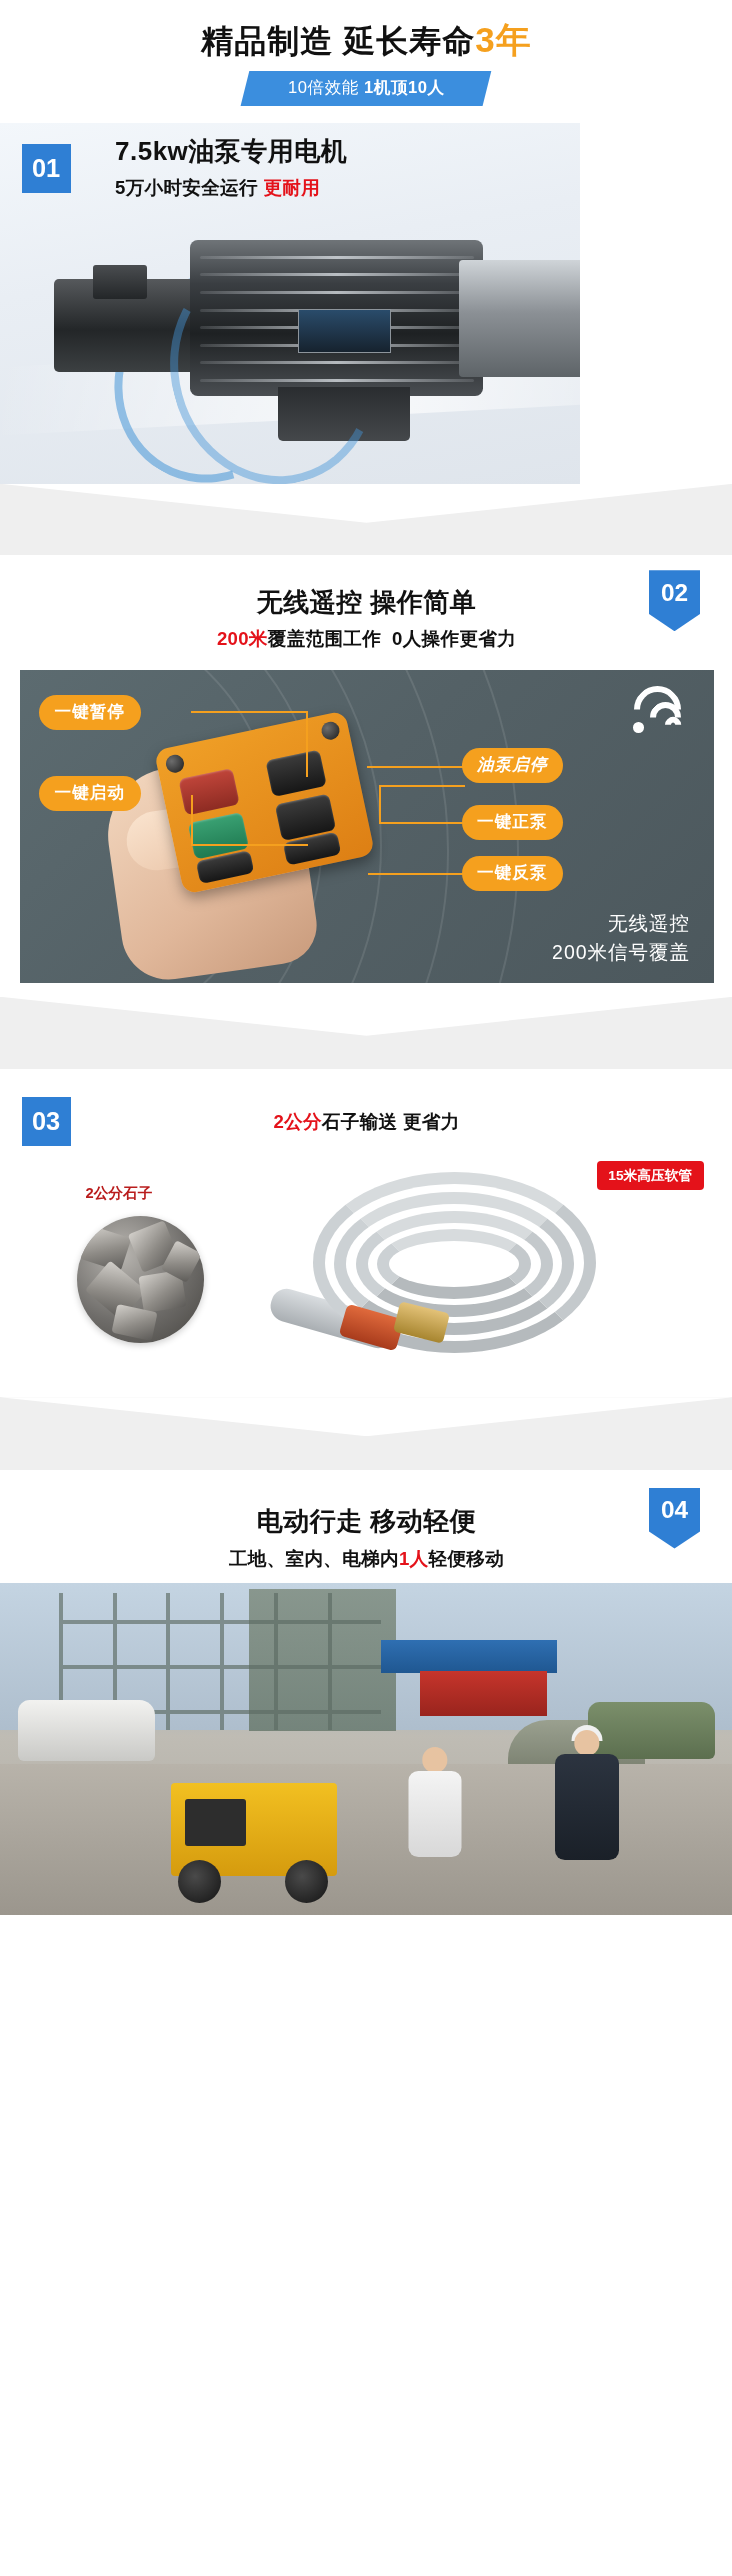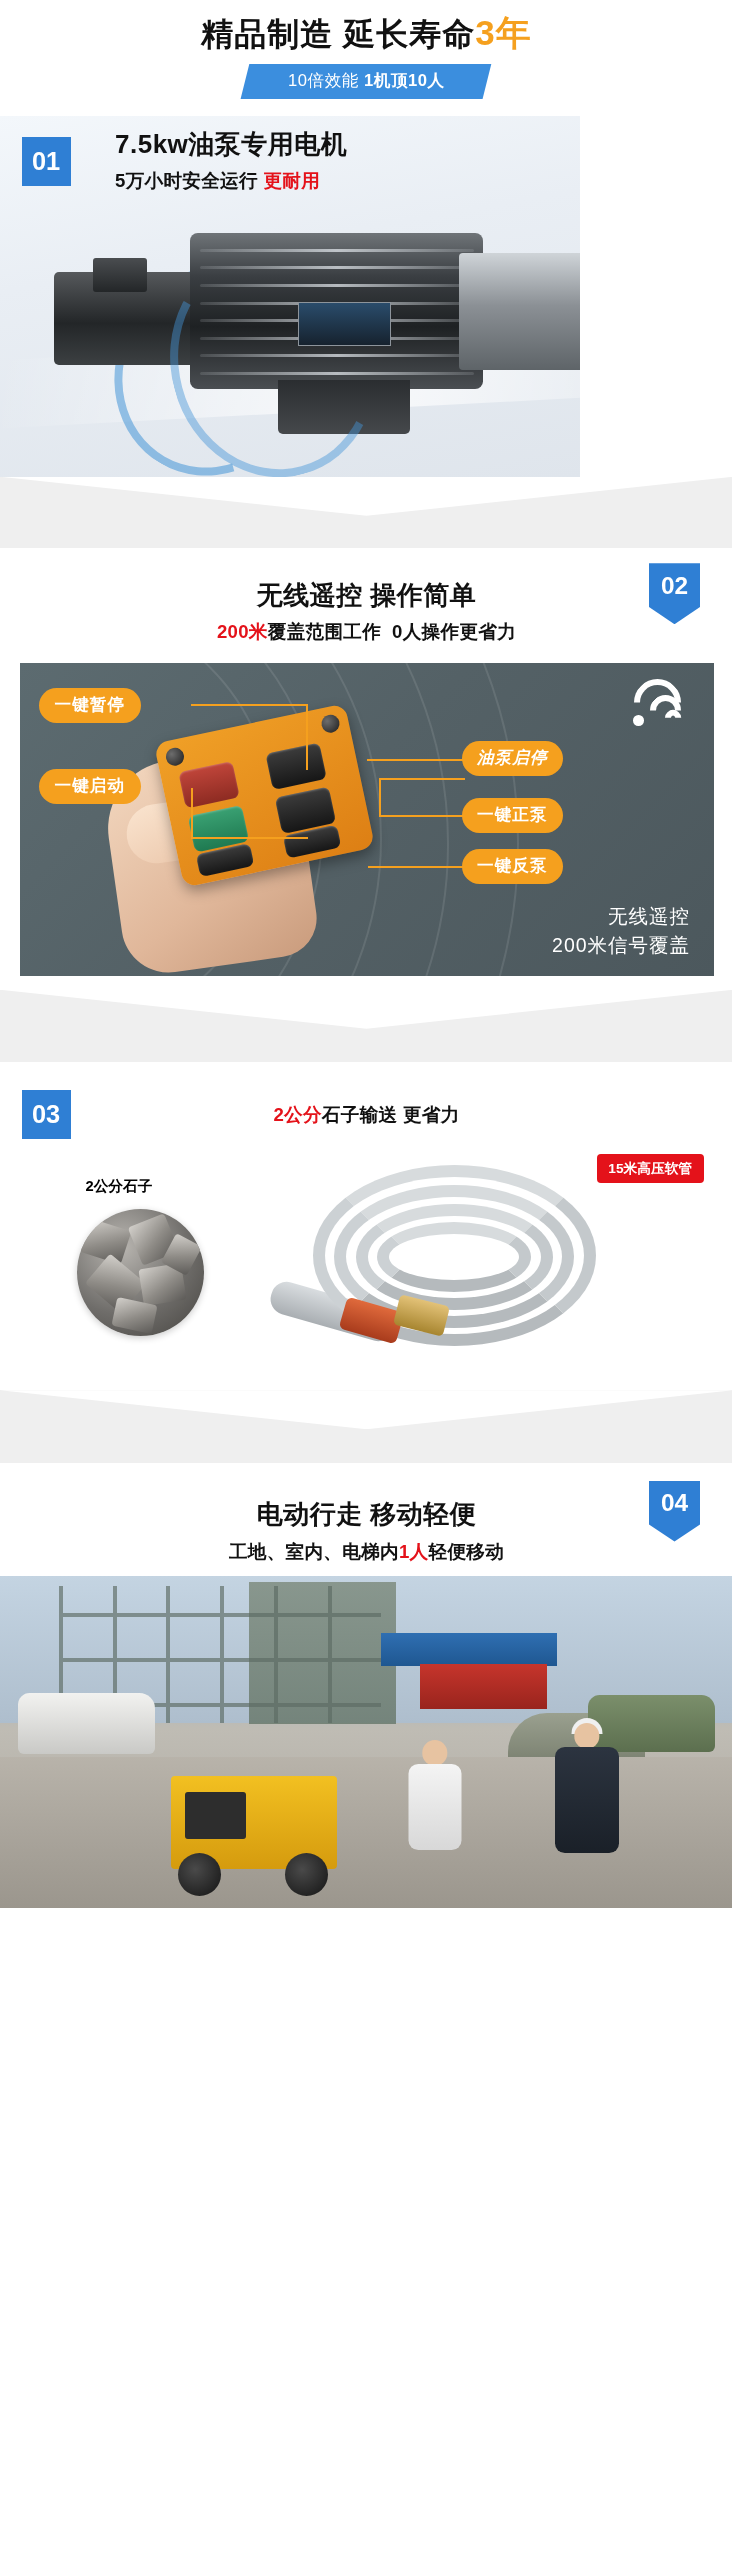--- a/index.html
+++ b/index.html
@@ -4,21 +4,21 @@
 <style>
   * { margin:0; padding:0; box-sizing:border-box; }
   html,body { background:#ffffff; }
   body {
     width:733px; height:2576px; position:relative; overflow:hidden;
     font-family:"Liberation Sans","DejaVu Sans",sans-serif;
     color:#1a1a1a;
   }
 
   
-  .page-header { width:733px; padding-top:11px; text-align:center; background:#fff; }
+  .page-header { width:733px; padding-top:18px; text-align:center; background:#fff; }
   .hero-title {
     font-size:32px; font-weight:bold; letter-spacing:1px; line-height:1.25;
     color:#111;
   }
   .hero-title .accent { color:#f5a01e; font-size:35px; }
   .hero-banner-wrap { margin-top:8.8px; display:flex; justify-content:center; }
   .hero-banner {
     background:#3b8ede; color:#fff; font-size:16.6px; font-weight:bold;
     padding:5.9px 43px 6.8px 43px;
     transform:skewX(-14deg);
@@ -179,21 +179,21 @@
   .stone-circle {
     position:absolute; left:57px; top:61px; width:127px; height:127px; border-radius:50%;
     background:radial-gradient(circle at 35% 30%,#b9b6b1,#6f6d6a 55%,#45433f);
     overflow:hidden; box-shadow:0 2px 7.8px rgba(0,0,0,.2);
   }
   .stone-circle i {
     position:absolute; background:linear-gradient(150deg,#d3d0cb,#8e8b86 55%,#5c5a57);
     border-radius:3.9px; transform:rotate(18deg);
   }
   .stone-label {
-    position:absolute; left:66px; top:29px; color:#000000;
+    position:absolute; left:66px; top:29px; color:#b91c1c;
     font-size:14.7px; font-weight:bold;
   }
   .hose-coil {
     position:absolute; left:293px; top:17.6px; width:293px; height:190px;
   }
   .hose-coil i {
     position:absolute; border-radius:50%;
     border:12.7px solid; border-color:#d7dbdd #c4c9cc #b5babd #ccd1d4;
   }
   .hose-tail {

